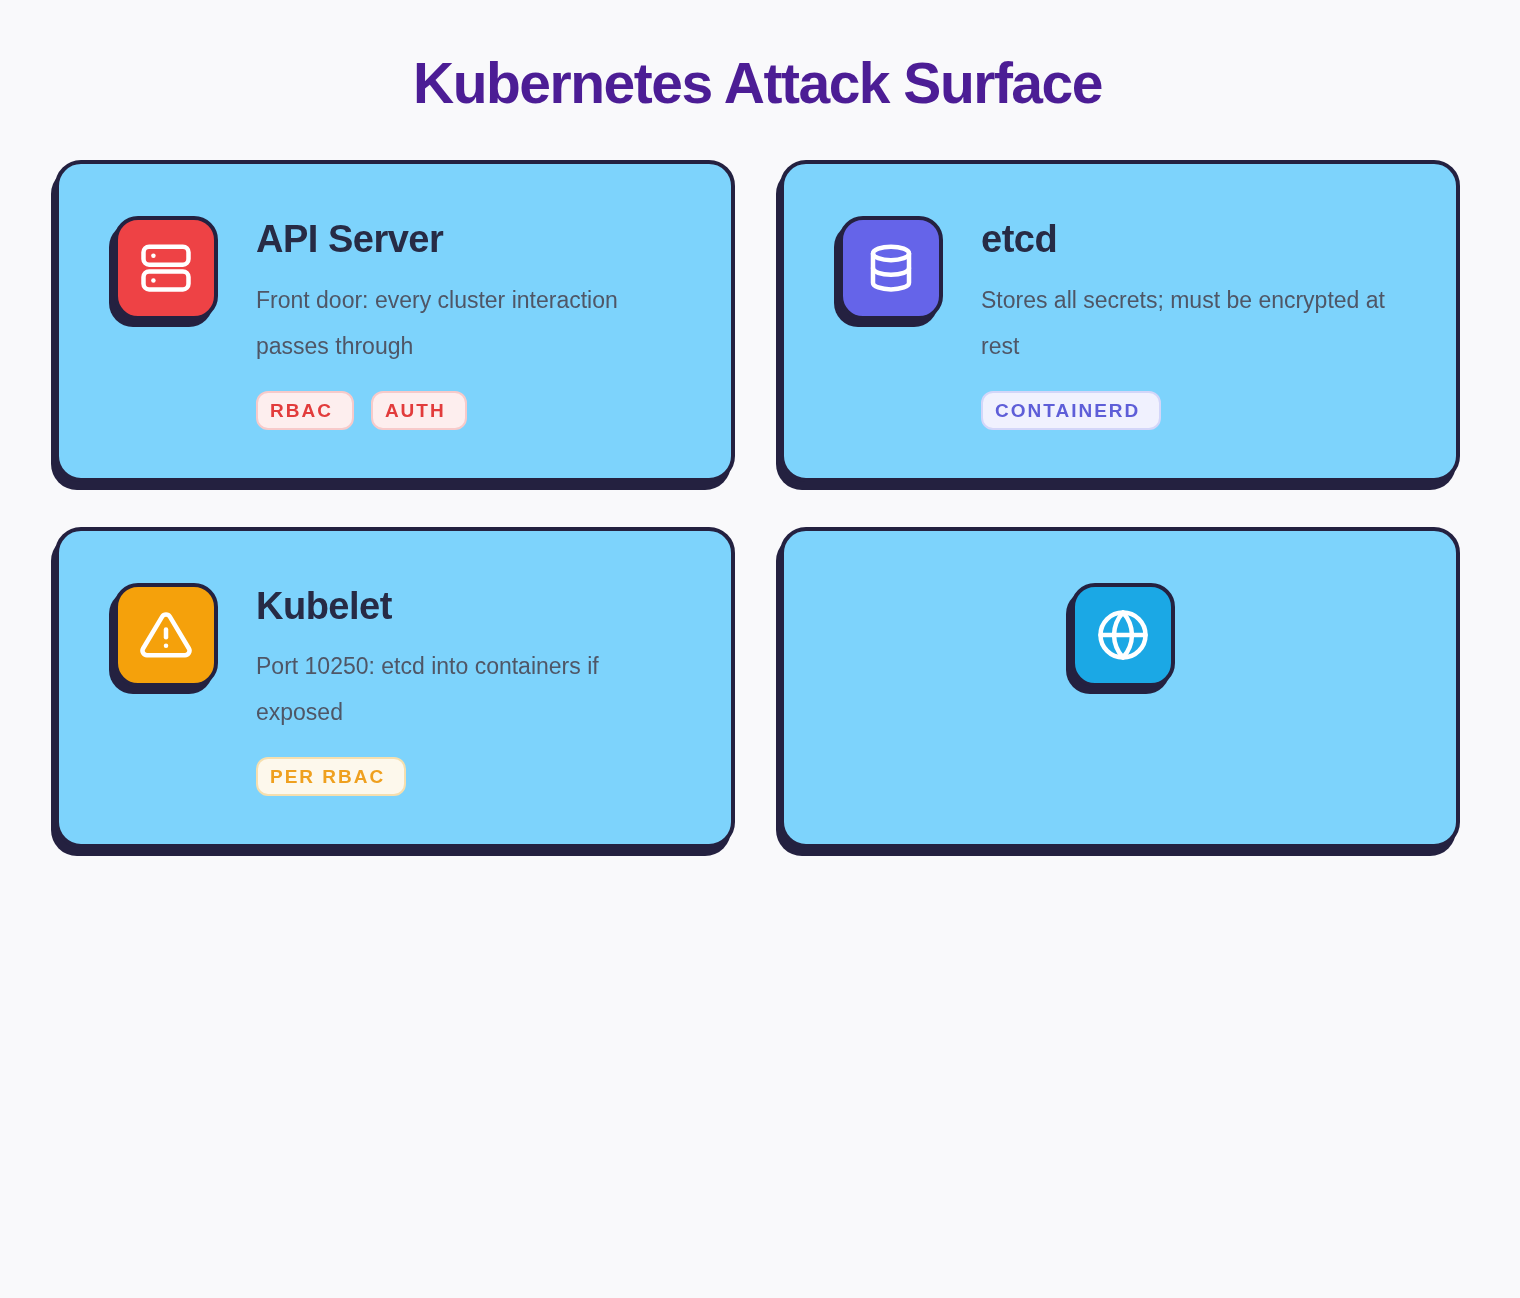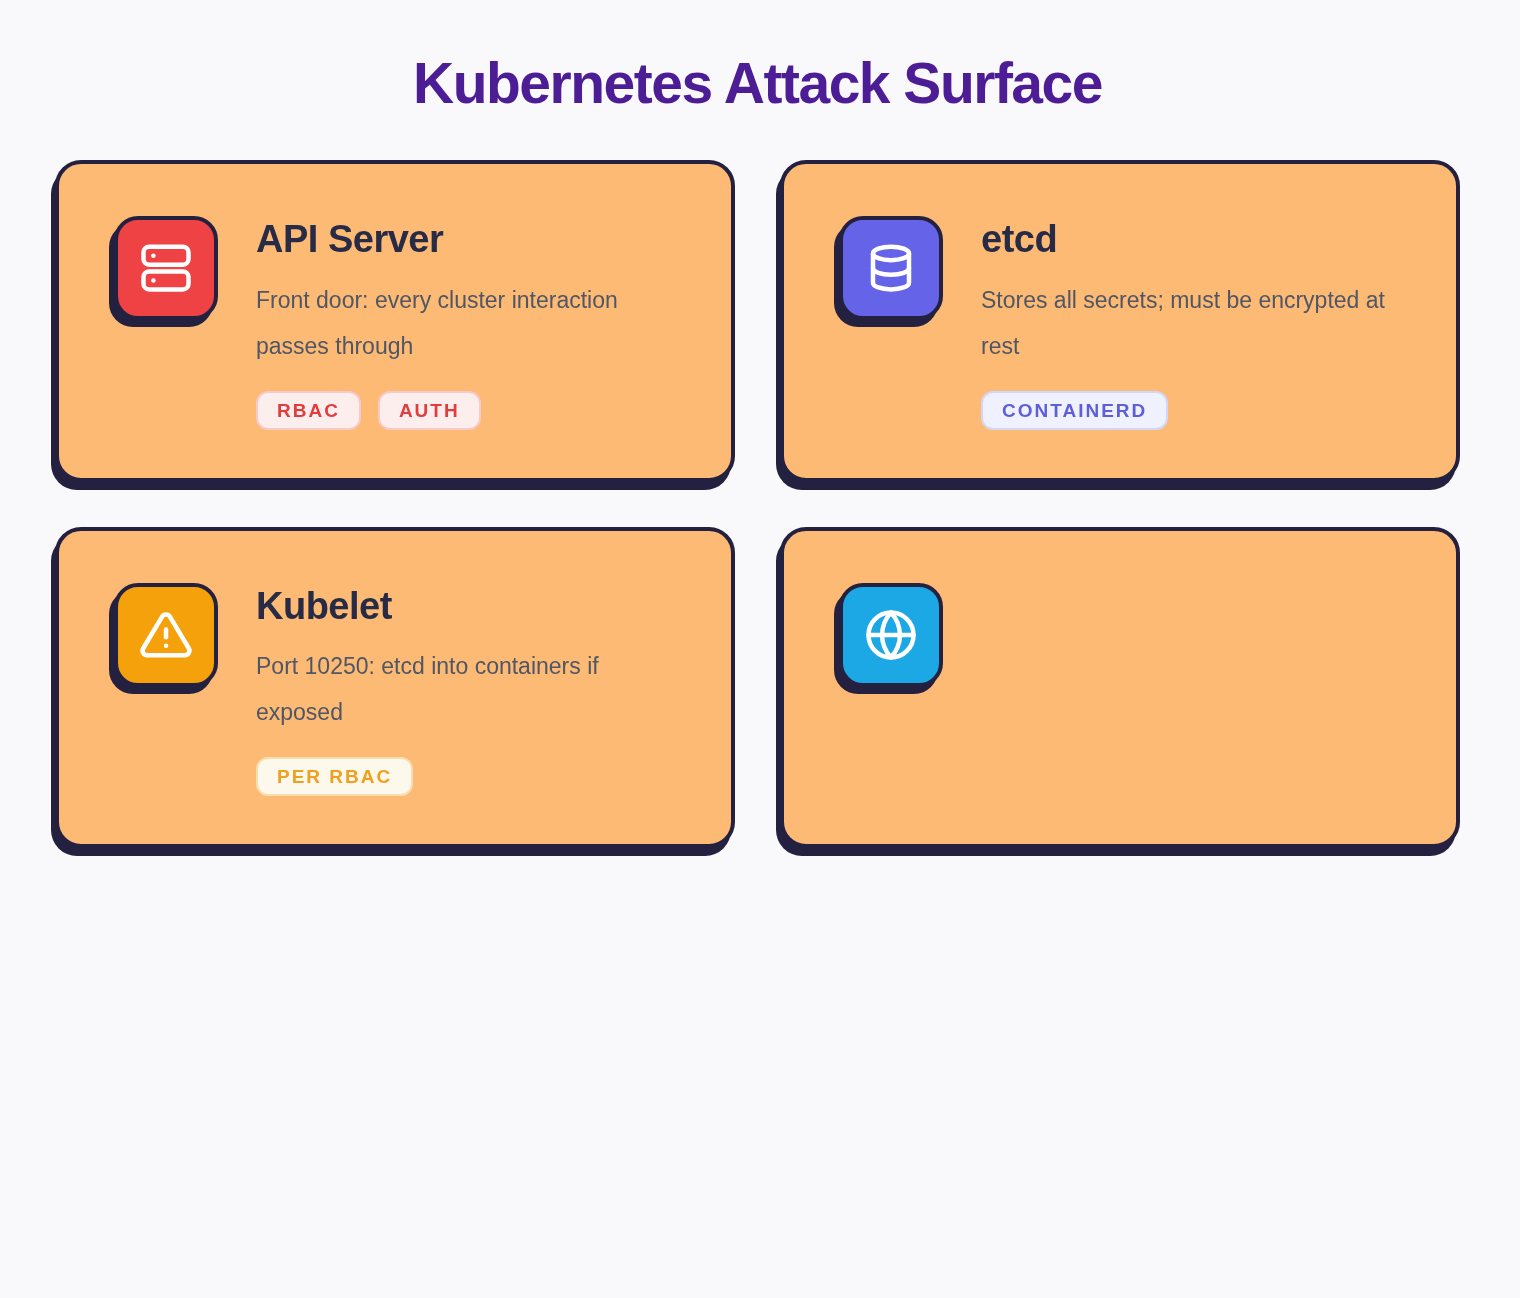--- a/index.html
+++ b/index.html
@@ -21,29 +21,30 @@
   }
 
   .grid {
     display: grid;
     grid-template-columns: 1fr 1fr;
     column-gap: 45px;
     row-gap: 45px;
   }
 
   .card {
-    background: #fdba74;
+    background: #7dd3fc;
     border: 4px solid #242140;
     border-radius: 26px;
     box-shadow: -4px 8px 0 #242140;
     min-height: 318px;
     padding: 52px 50px 48px 55px;
     display: flex;
     align-items: flex-start;
     gap: 38px;
+    justify-content: center;
   }
 
   .icon-tile {
     flex: 0 0 auto;
     width: 104px;
     height: 104px;
     border-radius: 24px;
     border: 4px solid #242140;
     box-shadow: -5px 7px 0 #242140;
     background: var(--accent, #888);
@@ -87,21 +88,21 @@
 
   .badge {
     display: inline-block;
     font-size: 19px;
     font-weight: 700;
     letter-spacing: 2px;
     color: var(--badge-text, #333);
     background: var(--badge-bg, #eee);
     border: 2px solid var(--badge-border, #ccc);
     border-radius: 12px;
-    padding: 7px 19px 6px 19px;
+    padding: 7px 19px 6px 12px;
   }
 </style>
 </head>
 <body>
 
 <div class="page">
 
   <h1 class="page-title">Kubernetes Attack Surface</h1>
 
   <div class="grid">

